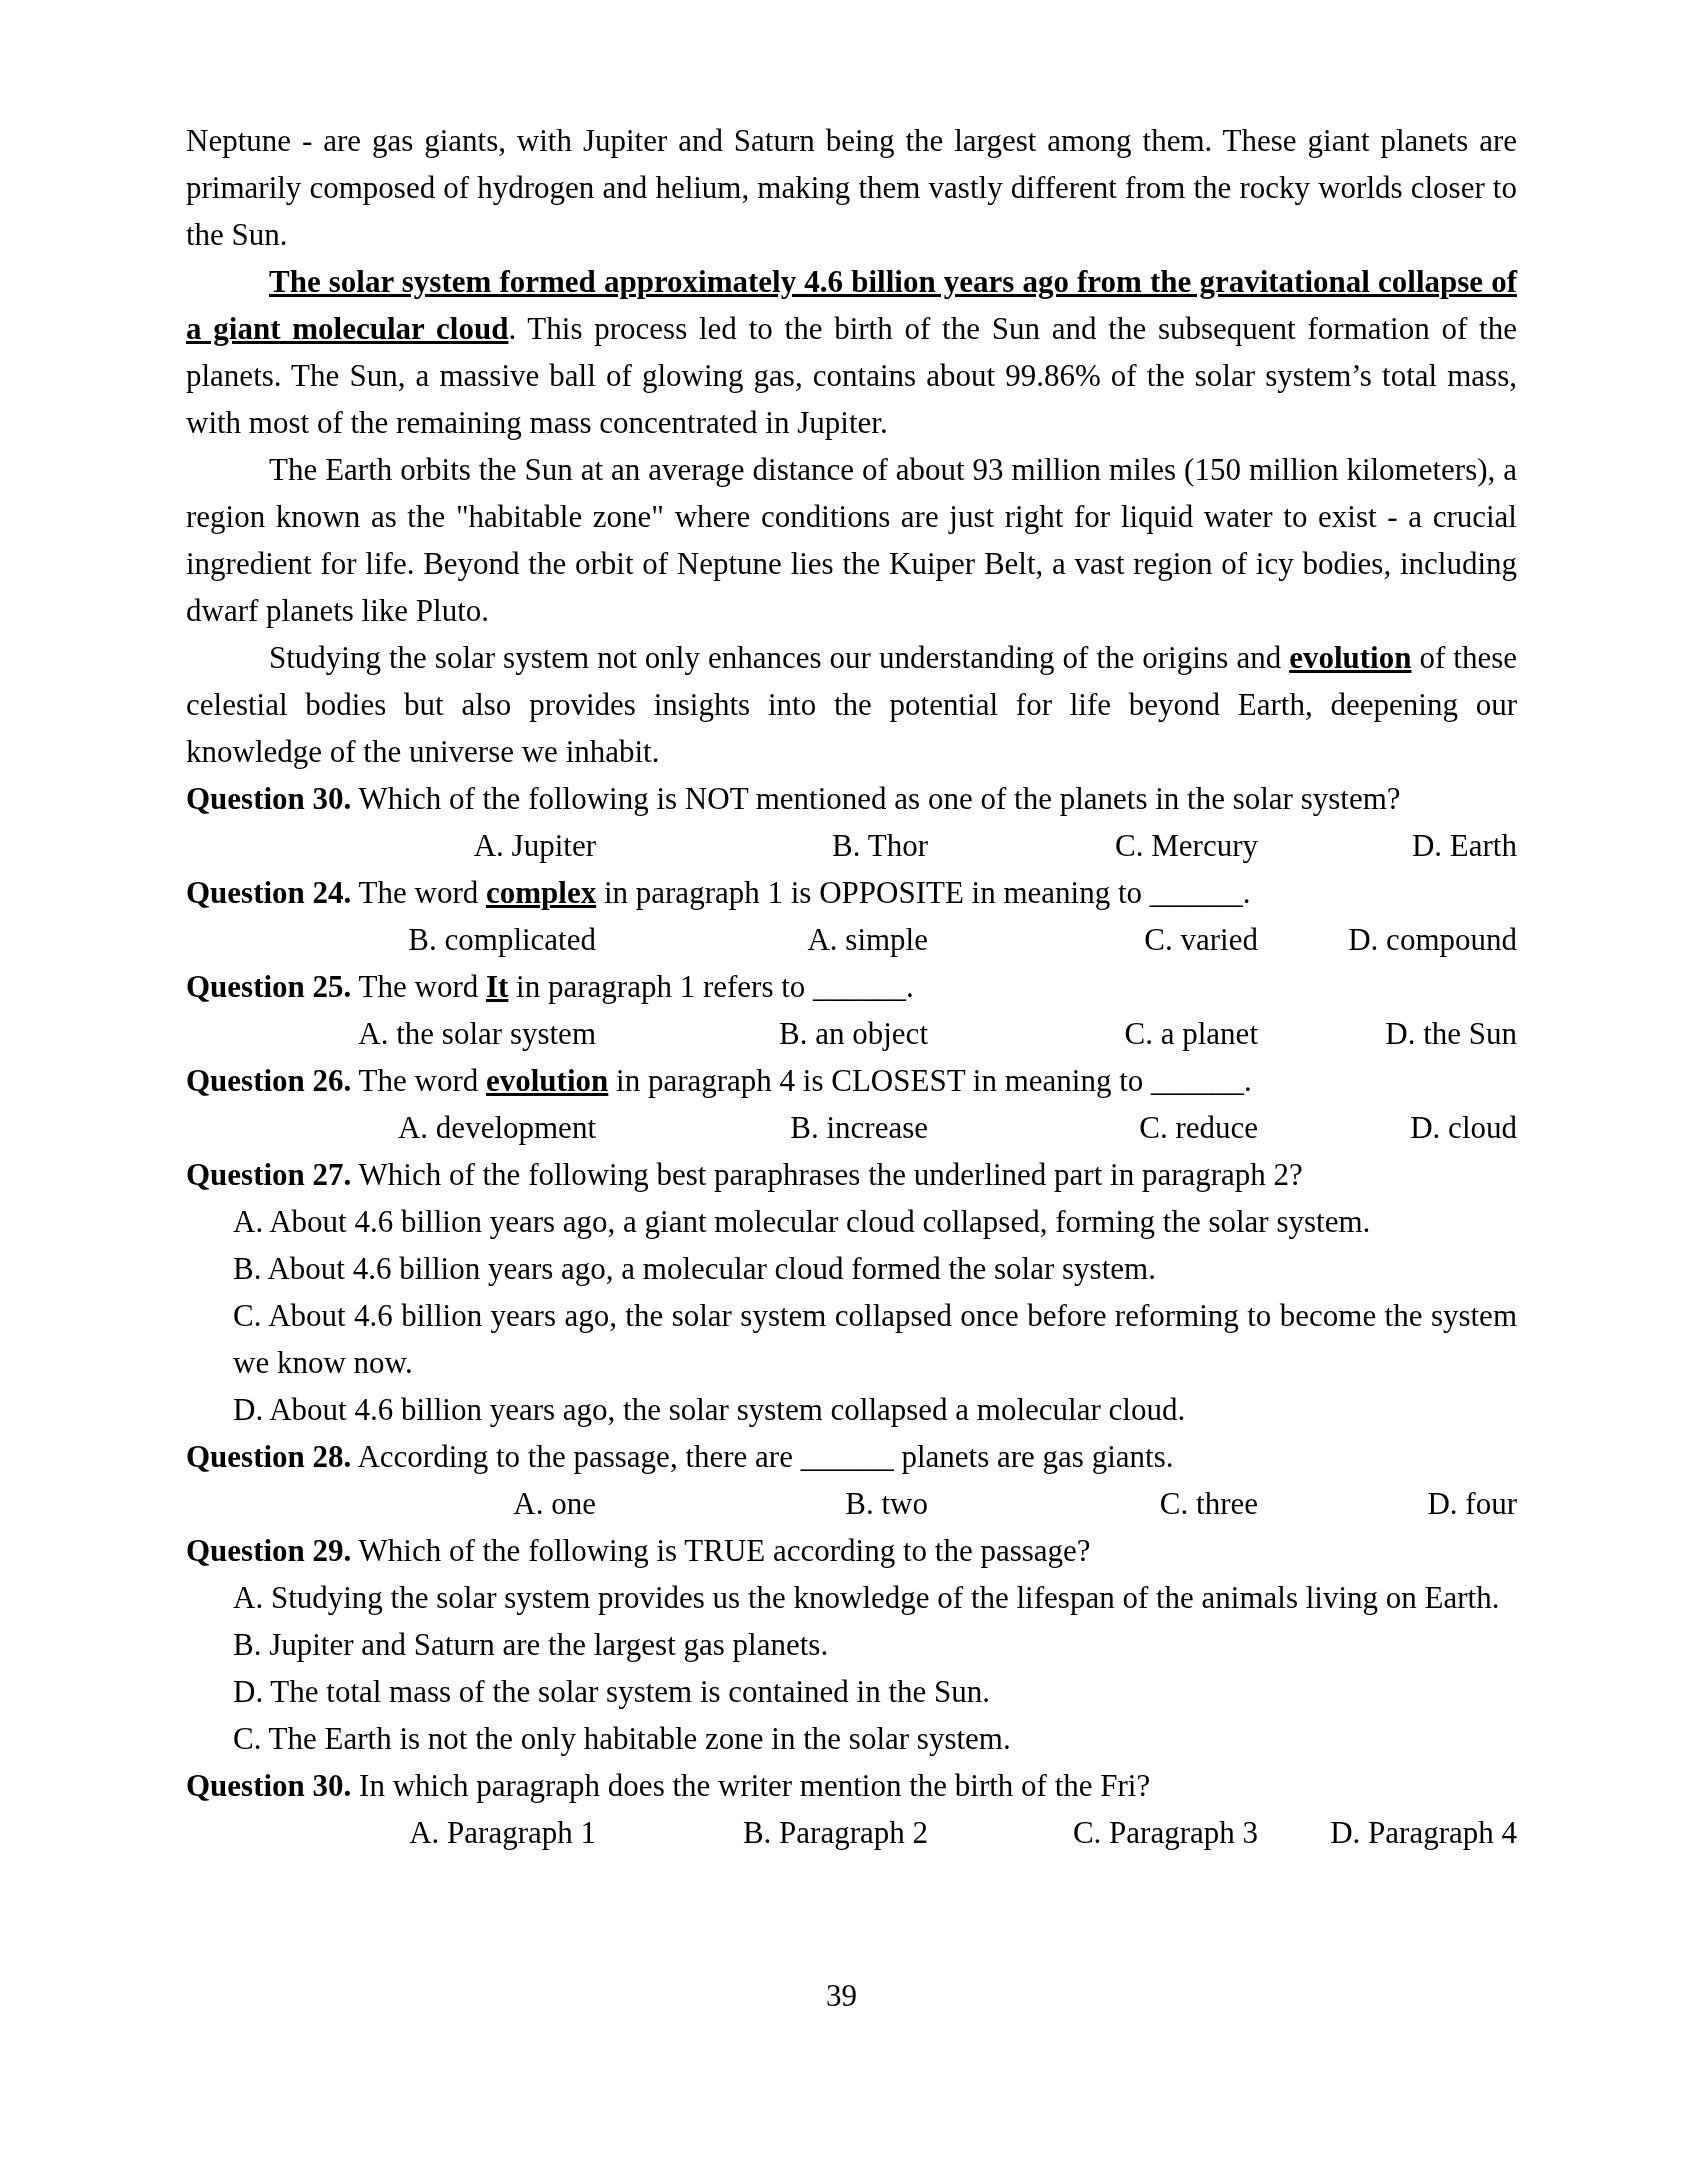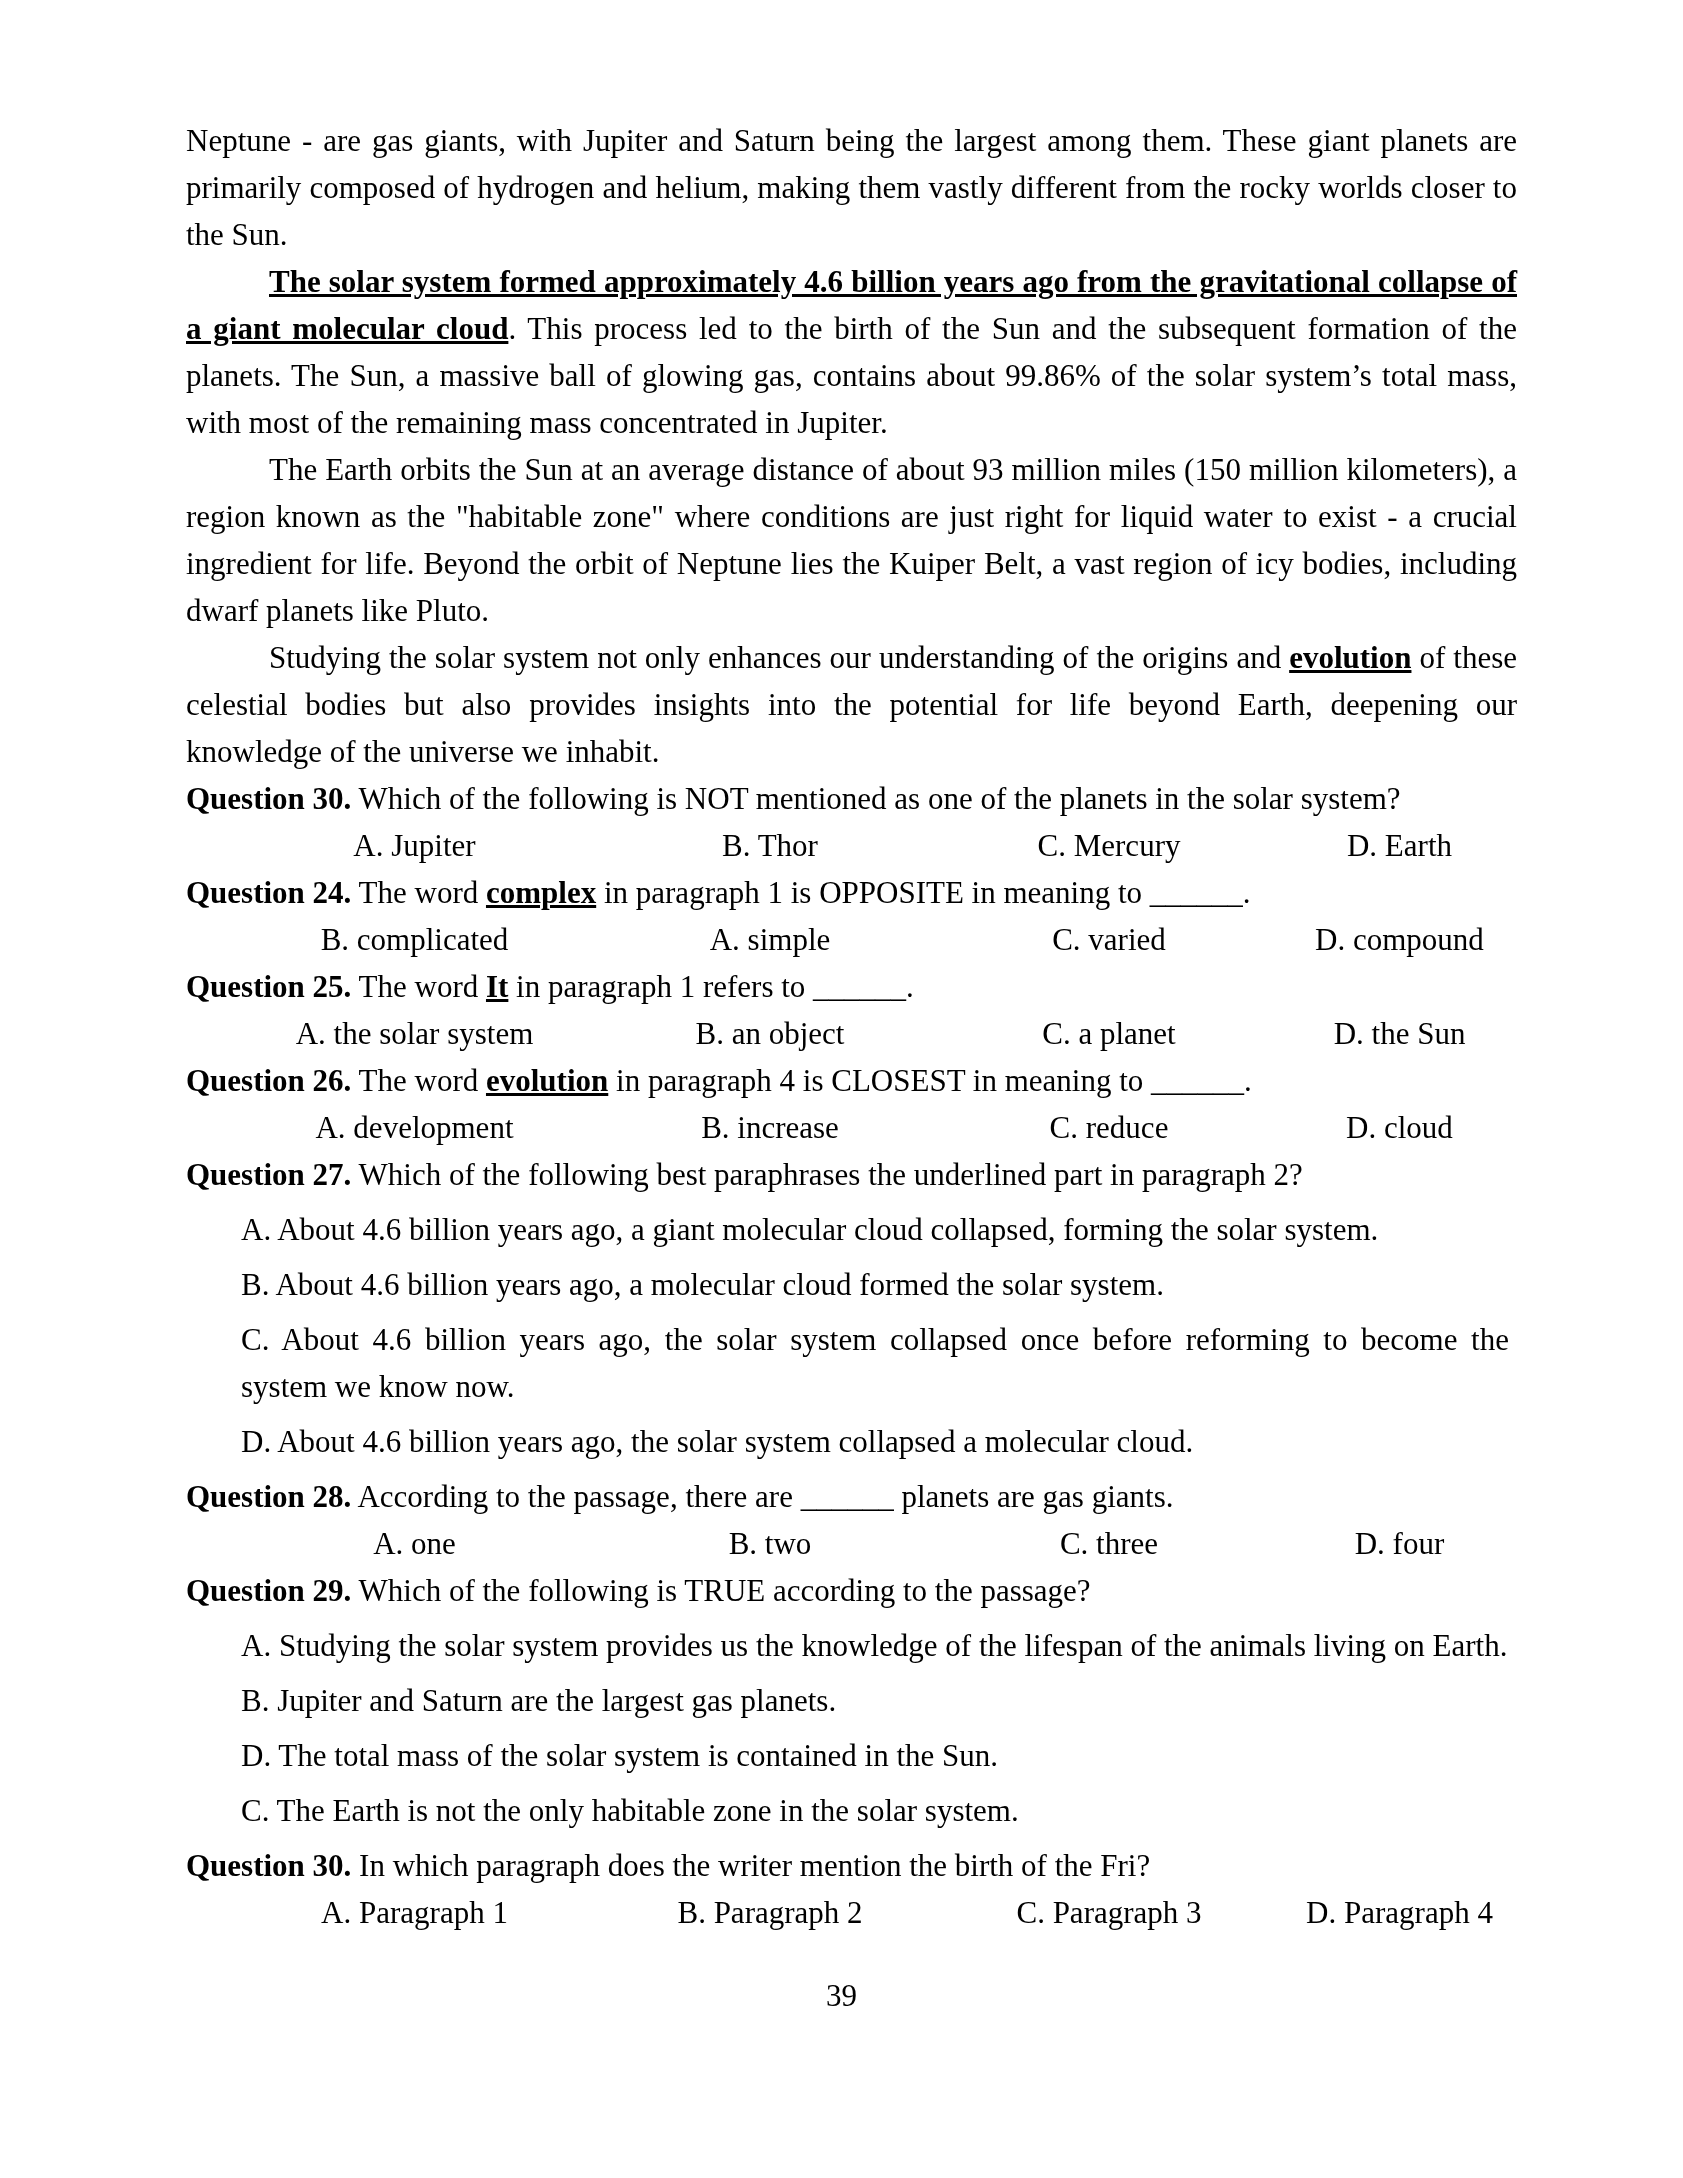--- a/index.html
+++ b/index.html
@@ -26,25 +26,24 @@
   }
   .content.passage { padding-top: 117px; }
   .para { margin: 0; }
   .para.indent { text-indent: 83px; }
   .b { font-weight: bold; }
   .u { text-decoration: underline; }
   .options-row {
     display: grid;
     grid-template-columns: 363px 332px 330px auto;
     padding-left: 47px;
-    text-align: center;
-    gap: 8px;
+    text-align: right;
   }
   .option-block {
-    margin: 8px;
+    margin: 0;
     padding-left: 47px;
     text-align: justify;
   }
   .page-number {
     position: absolute;
     top: 1972px;
     left: 0;
     width: 1683px;
     text-align: center;
     font-size: 31px;

